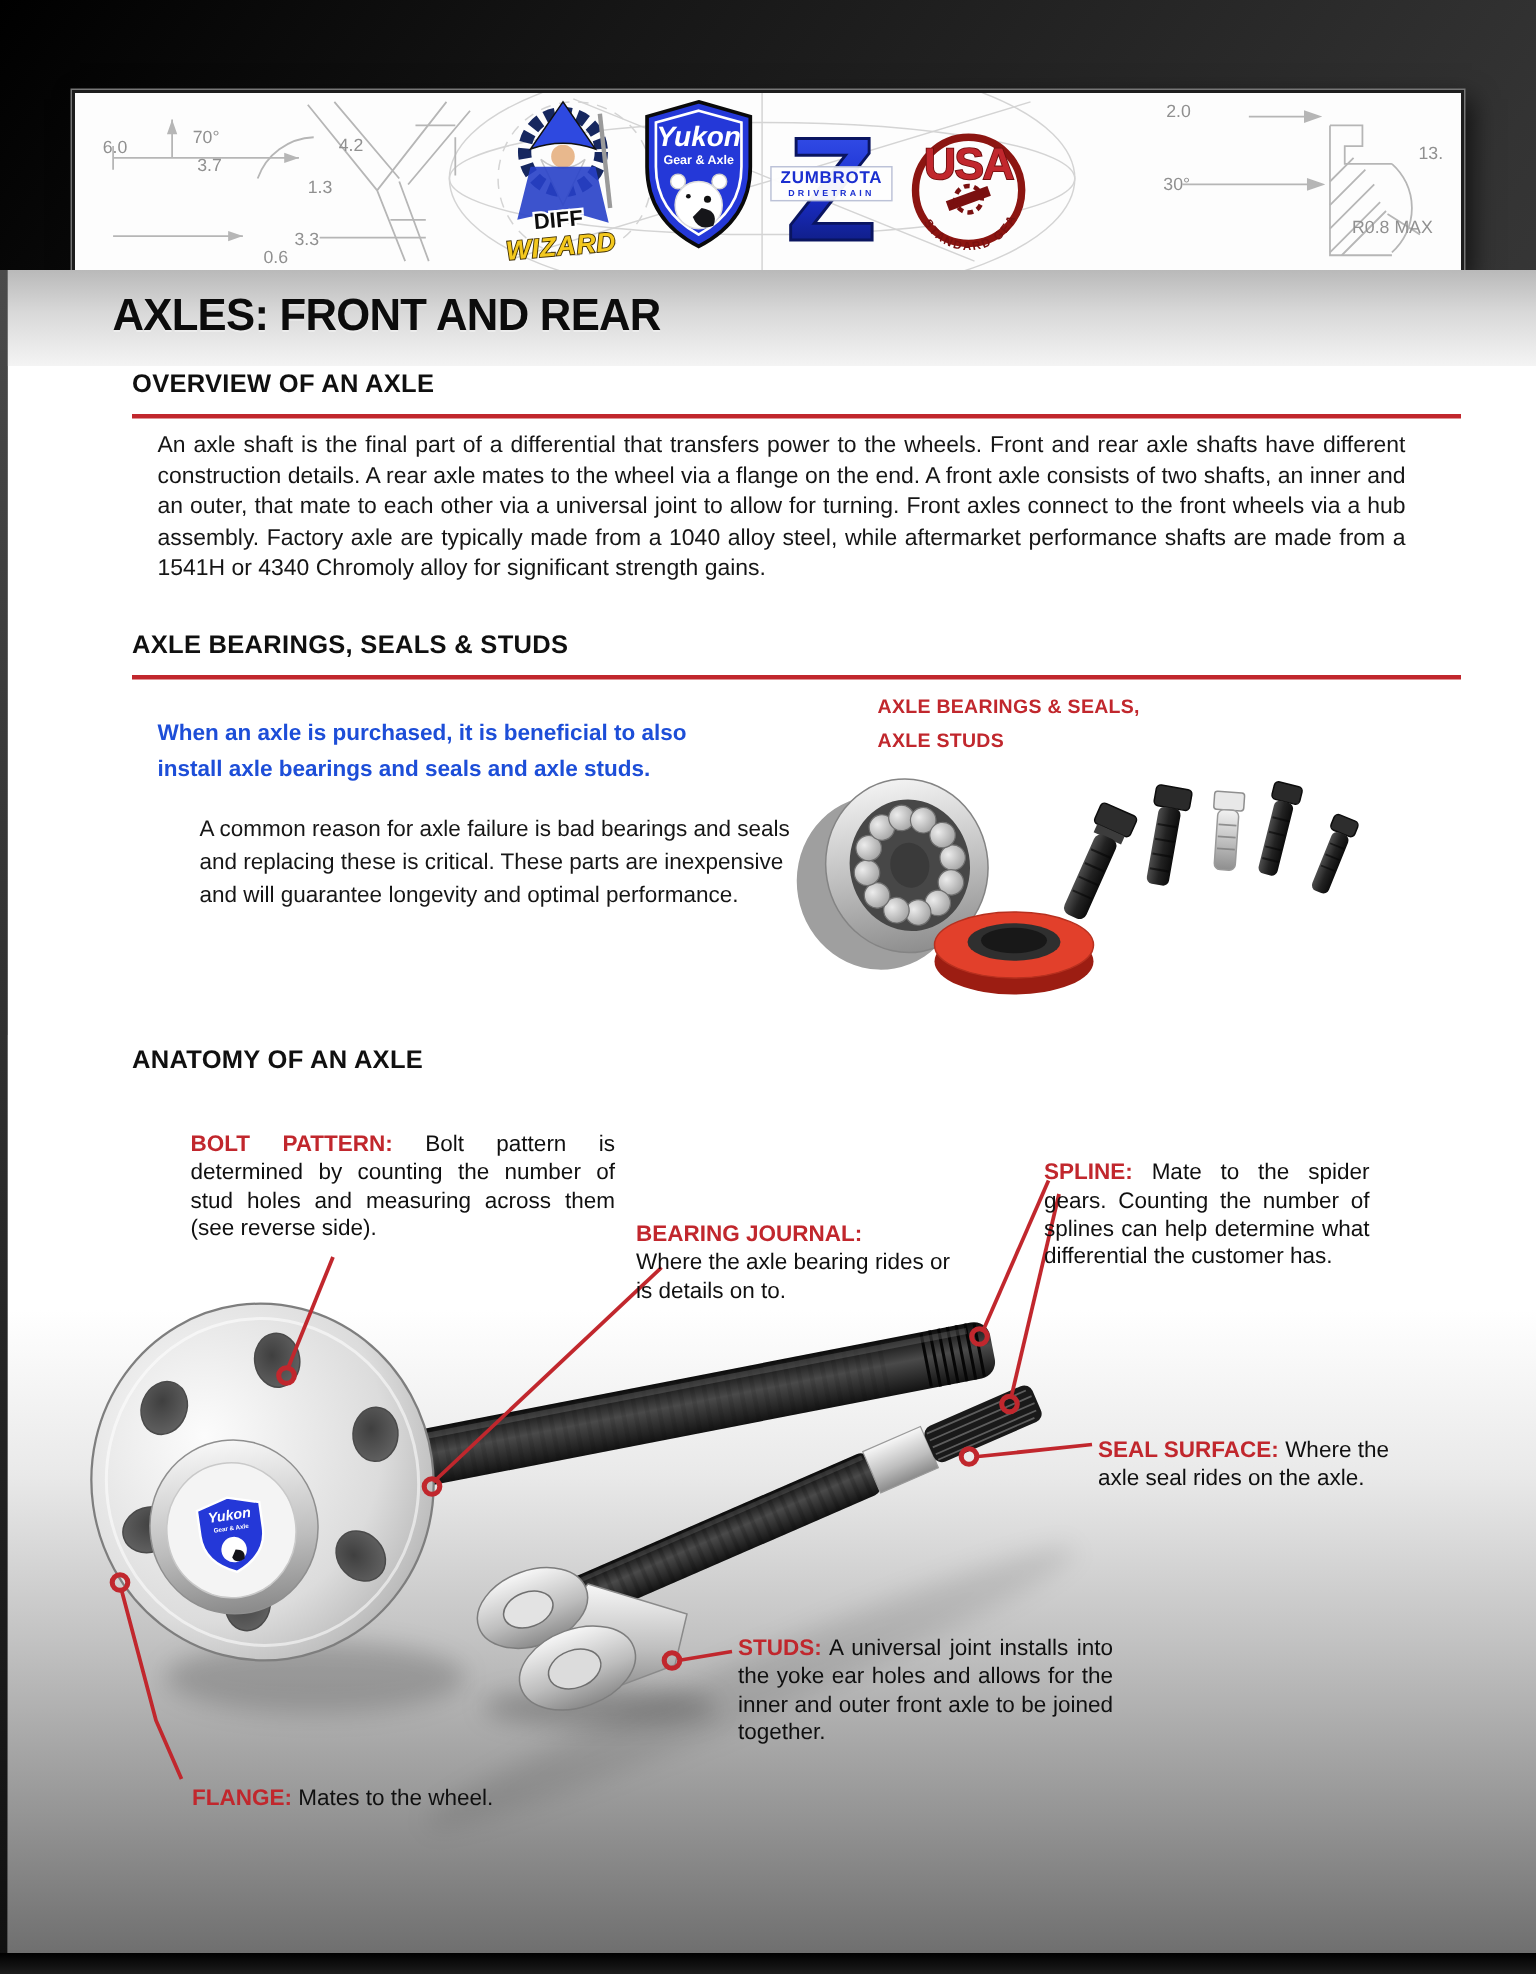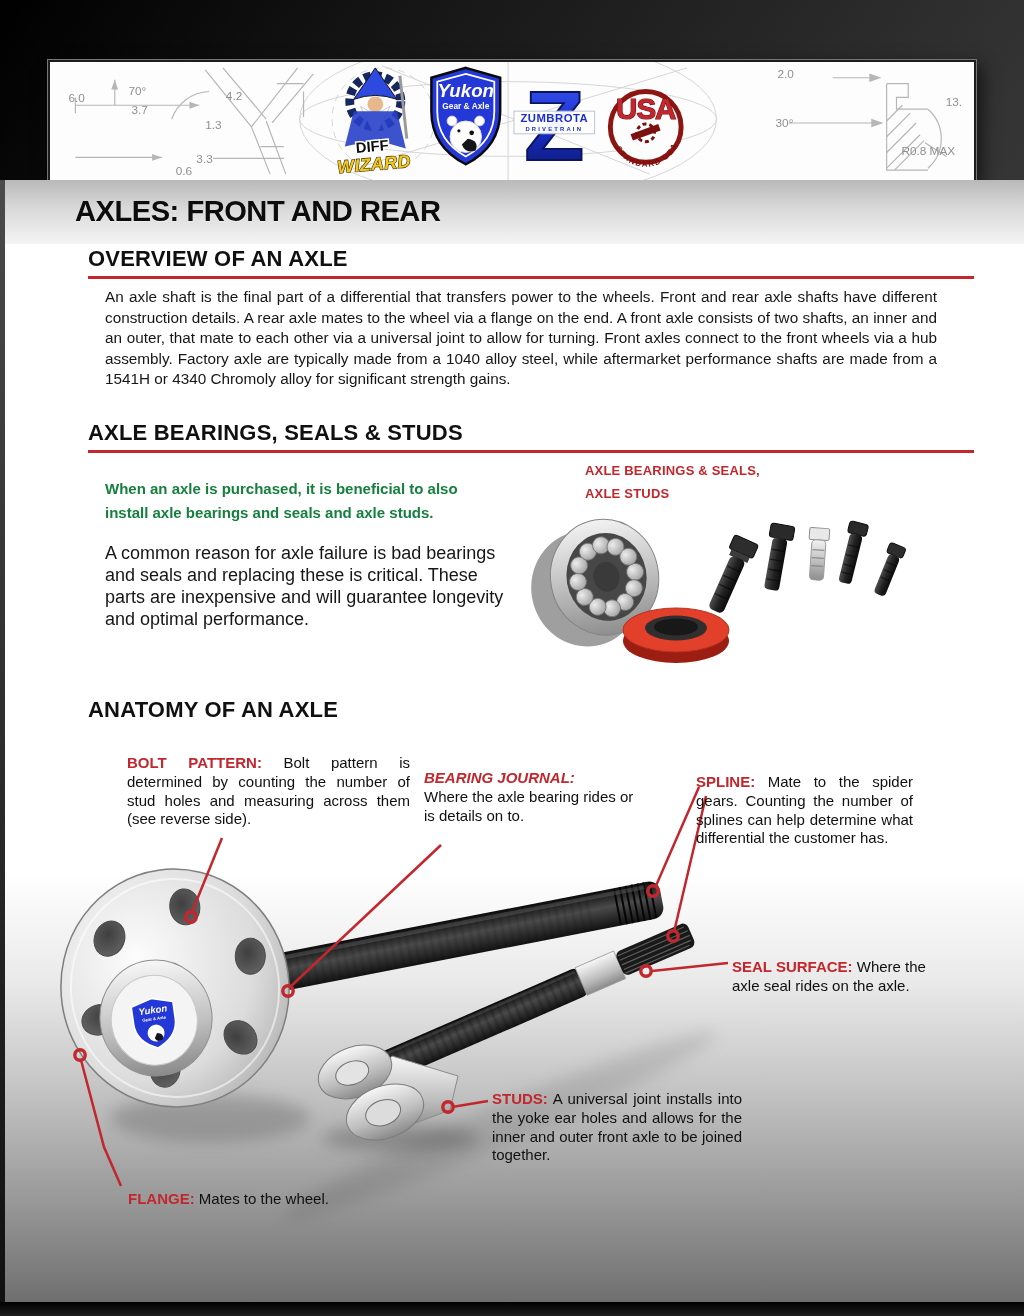--- a/index.html
+++ b/index.html
@@ -12,32 +12,32 @@
         border:2px solid #1d1d1d;box-shadow:0 0 0 1px #777,5px 6px 16px rgba(0,0,0,.65);}
   
   #content{left:5px;top:180px;width:1019px;height:1122px;background:#fff;overflow:hidden;}
   #left-strip{left:0;top:180px;width:5px;height:1136px;background:linear-gradient(180deg,#4a4a4a,#101010);}
   #bottom-strip{left:0;top:1302px;width:1024px;height:14px;background:linear-gradient(180deg,#000,#1d1d1d);}
   #title-bar{left:0;top:0;width:1019px;height:64px;
         background:linear-gradient(180deg,#b9b9b9 0%,#d9d9d9 45%,#f4f4f4 100%);}
   #page-title{left:70px;top:14px;font-size:30px;font-weight:900;color:#0c0c0c;
         letter-spacing:-.5px;transform:scaleX(.97);transform-origin:left center;
         text-shadow:0 1px 0 rgba(255,255,255,.35);}
-  .h2{font-size:22px;font-weight:800;color:#101010;letter-spacing:.2px;}
+  .h2{font-size:17px;font-weight:800;color:#101010;letter-spacing:.2px;}
   .rule{height:3px;background:#c1272d;}
   .body-text{font-size:15.3px;line-height:20.6px;color:#161616;text-align:justify;}
-  .lead-text{font-size:15px;line-height:24px;font-weight:bold;color:#15803d;}
-  .body2-text{font-size:18px;line-height:22px;color:#161616;}
+  .lead-text{font-size:15px;line-height:24px;font-weight:bold;color:#1d4ed8;}
+  .body2-text{font-size:15px;line-height:22px;color:#161616;margin-left:28px;}
   .photo-label{font-size:13px;font-weight:800;color:#c1272d;letter-spacing:.2px;}
   #anatomy-bg{left:0;top:510px;width:1019px;height:612px;
         background:linear-gradient(180deg,#fff 0%,#fff 30%,#e9e9e9 48%,#c2c2c2 66%,#979797 84%,#6f6f6f 100%);}
   .callout{font-size:15px;line-height:18.8px;color:#101010;}
-  .callout .lbl{font-weight:bold;color:#c1272d;}
+  .callout .lbl{font-weight:bold;color:#c1272d;margin-top:45px;}
   .jst{text-align:justify;}
-  .lbl-block{display:block;font-style:italic;}
+  .lbl-block{display:block;}
 </style>
 </head>
 <body>
 
 <div id="page">
 
   <div class="abs" id="header-panel">
     <svg width="924" height="118" viewBox="0 0 928 120">
       <defs>
         <linearGradient id="zGrad" x1="0" y1="0" x2="0" y2="1">

